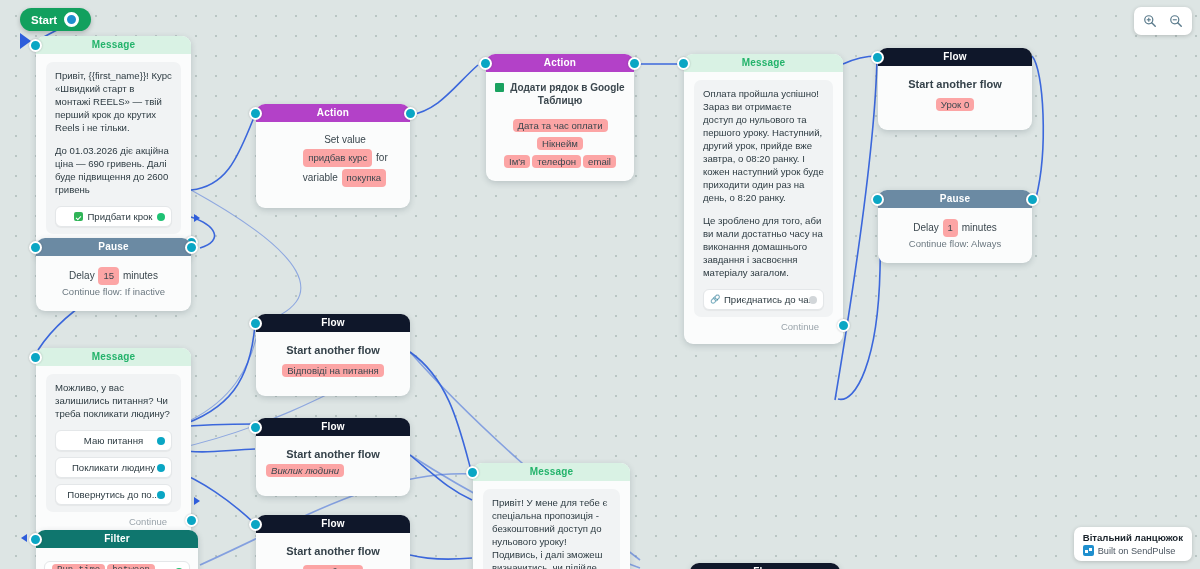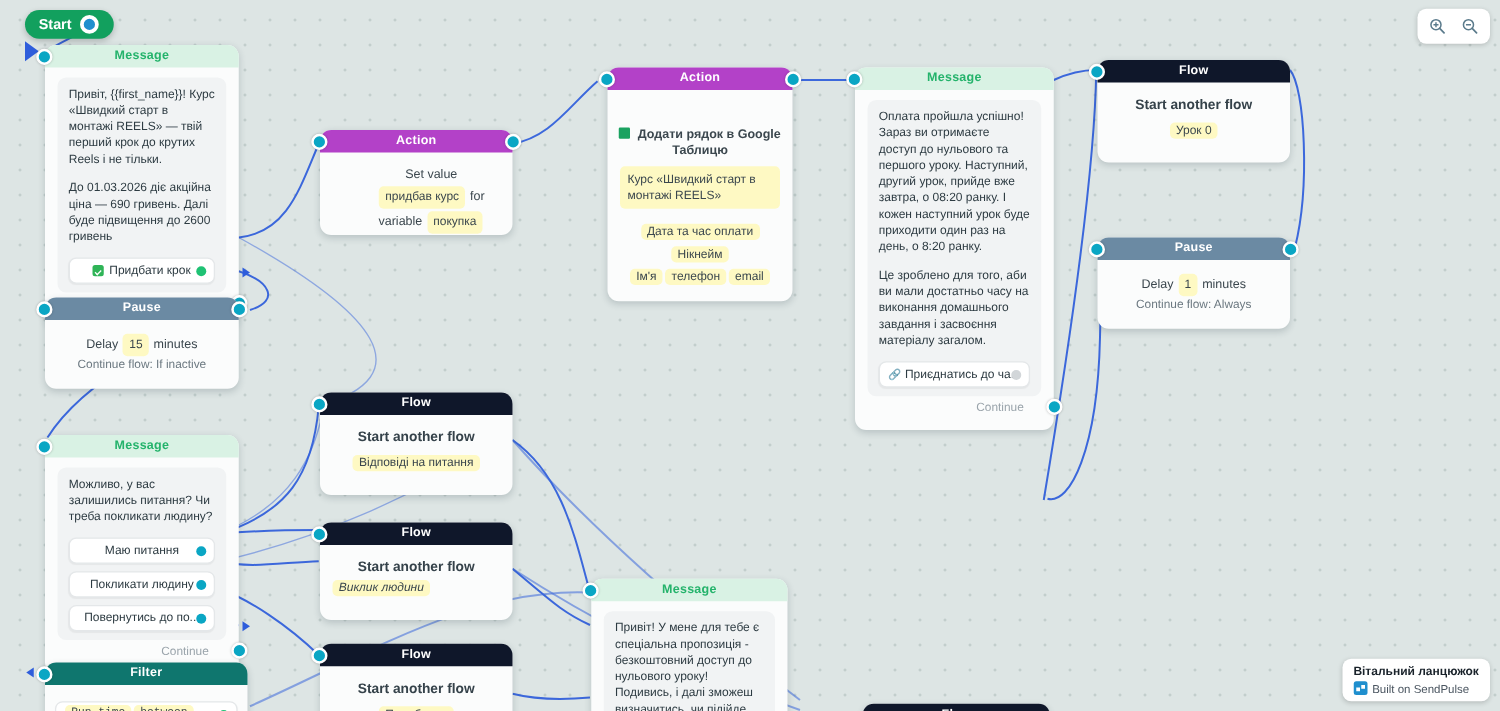--- a/index.html
+++ b/index.html
@@ -65,21 +65,21 @@
   .msgbtn .gi{width:9px;height:9px;margin-right:4px;background:#2fb457;
         border-radius:2px;display:inline-block;position:relative;}
   .msgbtn .gi:after{content:"";position:absolute;left:1.5px;top:4px;width:4px;height:2px;
         border-left:1.5px solid #fff;border-bottom:1.5px solid #fff;
         transform:rotate(-45deg);}
   .msgbtn .lk{margin-right:3px;font-size:8.5px;}
   .continue{text-align:right;font-size:9.5px;color:#9aa4ab;padding:4px 14px 2px 0;position:relative;}
 
   
   .ctext{font-size:10px;color:#3b474e;text-align:center;line-height:16px;}
-  .chip{display:inline-block;background:#fef9c3;border-radius:4px;padding:1px 5px;
+  .chip{display:inline-block;background:#fca5a5;border-radius:4px;padding:1px 5px;
         font-size:9.6px;color:#3b474e;margin:1px 1px;}
   .chip.mono{font-family:"Liberation Mono","DejaVu Sans Mono",monospace;font-size:9px;}
   .chip.wide{display:block;padding:4px 6px;line-height:13px;}
   .saf{text-align:center;font-size:11px;font-weight:bold;color:#35424a;}
   .subtle{text-align:center;font-size:9.5px;color:#6b7880;}
 
   
   #zoomctl{position:absolute;right:8px;top:7px;display:flex;gap:4px;
       background:#fff;border-radius:7px;padding:4px 5px;box-shadow:0 1px 4px rgba(0,0,0,.18);}
   #zoomctl .zb{width:22px;height:20px;display:flex;align-items:center;justify-content:center;
@@ -210,42 +210,39 @@
         <span class="dot"></span>
       </div>
     </div>
   </div>
   <div class="arrow-sm" style="left:21px;top:534px;transform:rotate(180deg);"></div>
 
   <div class="node" style="left:256px;top:104px;width:154px;">
     <div class="hdr hdr-action">Action</div>
     <span class="port left"></span>
     <span class="port right"></span>
-    <div class="body" style="padding:10px 9px 0;margin-left:24px;">
+    <div class="body" style="padding:10px 9px 20px;margin-left:24px;">
       <div class="ctext">
         <span>Set value</span>
         <span class="chip">придбав курс</span>
         <span>for</span>
         <span>variable</span>
         <span class="chip">покупка</span>
       </div>
     </div>
   </div>
 
   <div class="node" style="left:486px;top:54px;width:148px;">
     <div class="hdr hdr-action">Action</div>
     <span class="port left"></span>
     <span class="port right"></span>
     <div class="body" style="padding:9px 9px 12px;">
-      <div class="ctext" style="font-weight:bold;line-height:13px;margin-top:20px;">
+      <div class="ctext" style="font-weight:bold;line-height:13px;">
         <span style="display:inline-block;width:9px;height:9px;background:#1aa260;border-radius:1px;vertical-align:-1px;margin-right:3px;"></span>
         <span>Додати рядок в Google Таблицю</span>
-      </div>
-      <div style="margin-top:6px;">
-        <span class="chip wide">Курс «Швидкий старт в монтажі REELS»</span>
       </div>
       <div style="margin-top:8px;text-align:center;">
         <span class="chip">Дата та час оплати</span><span class="chip">Нікнейм</span><br>
         <span class="chip">Ім'я</span><span class="chip">телефон</span><span class="chip">email</span>
       </div>
     </div>
   </div>
 
   <div class="node" style="left:684px;top:54px;width:159px;">
     <div class="hdr hdr-message">Message</div>

